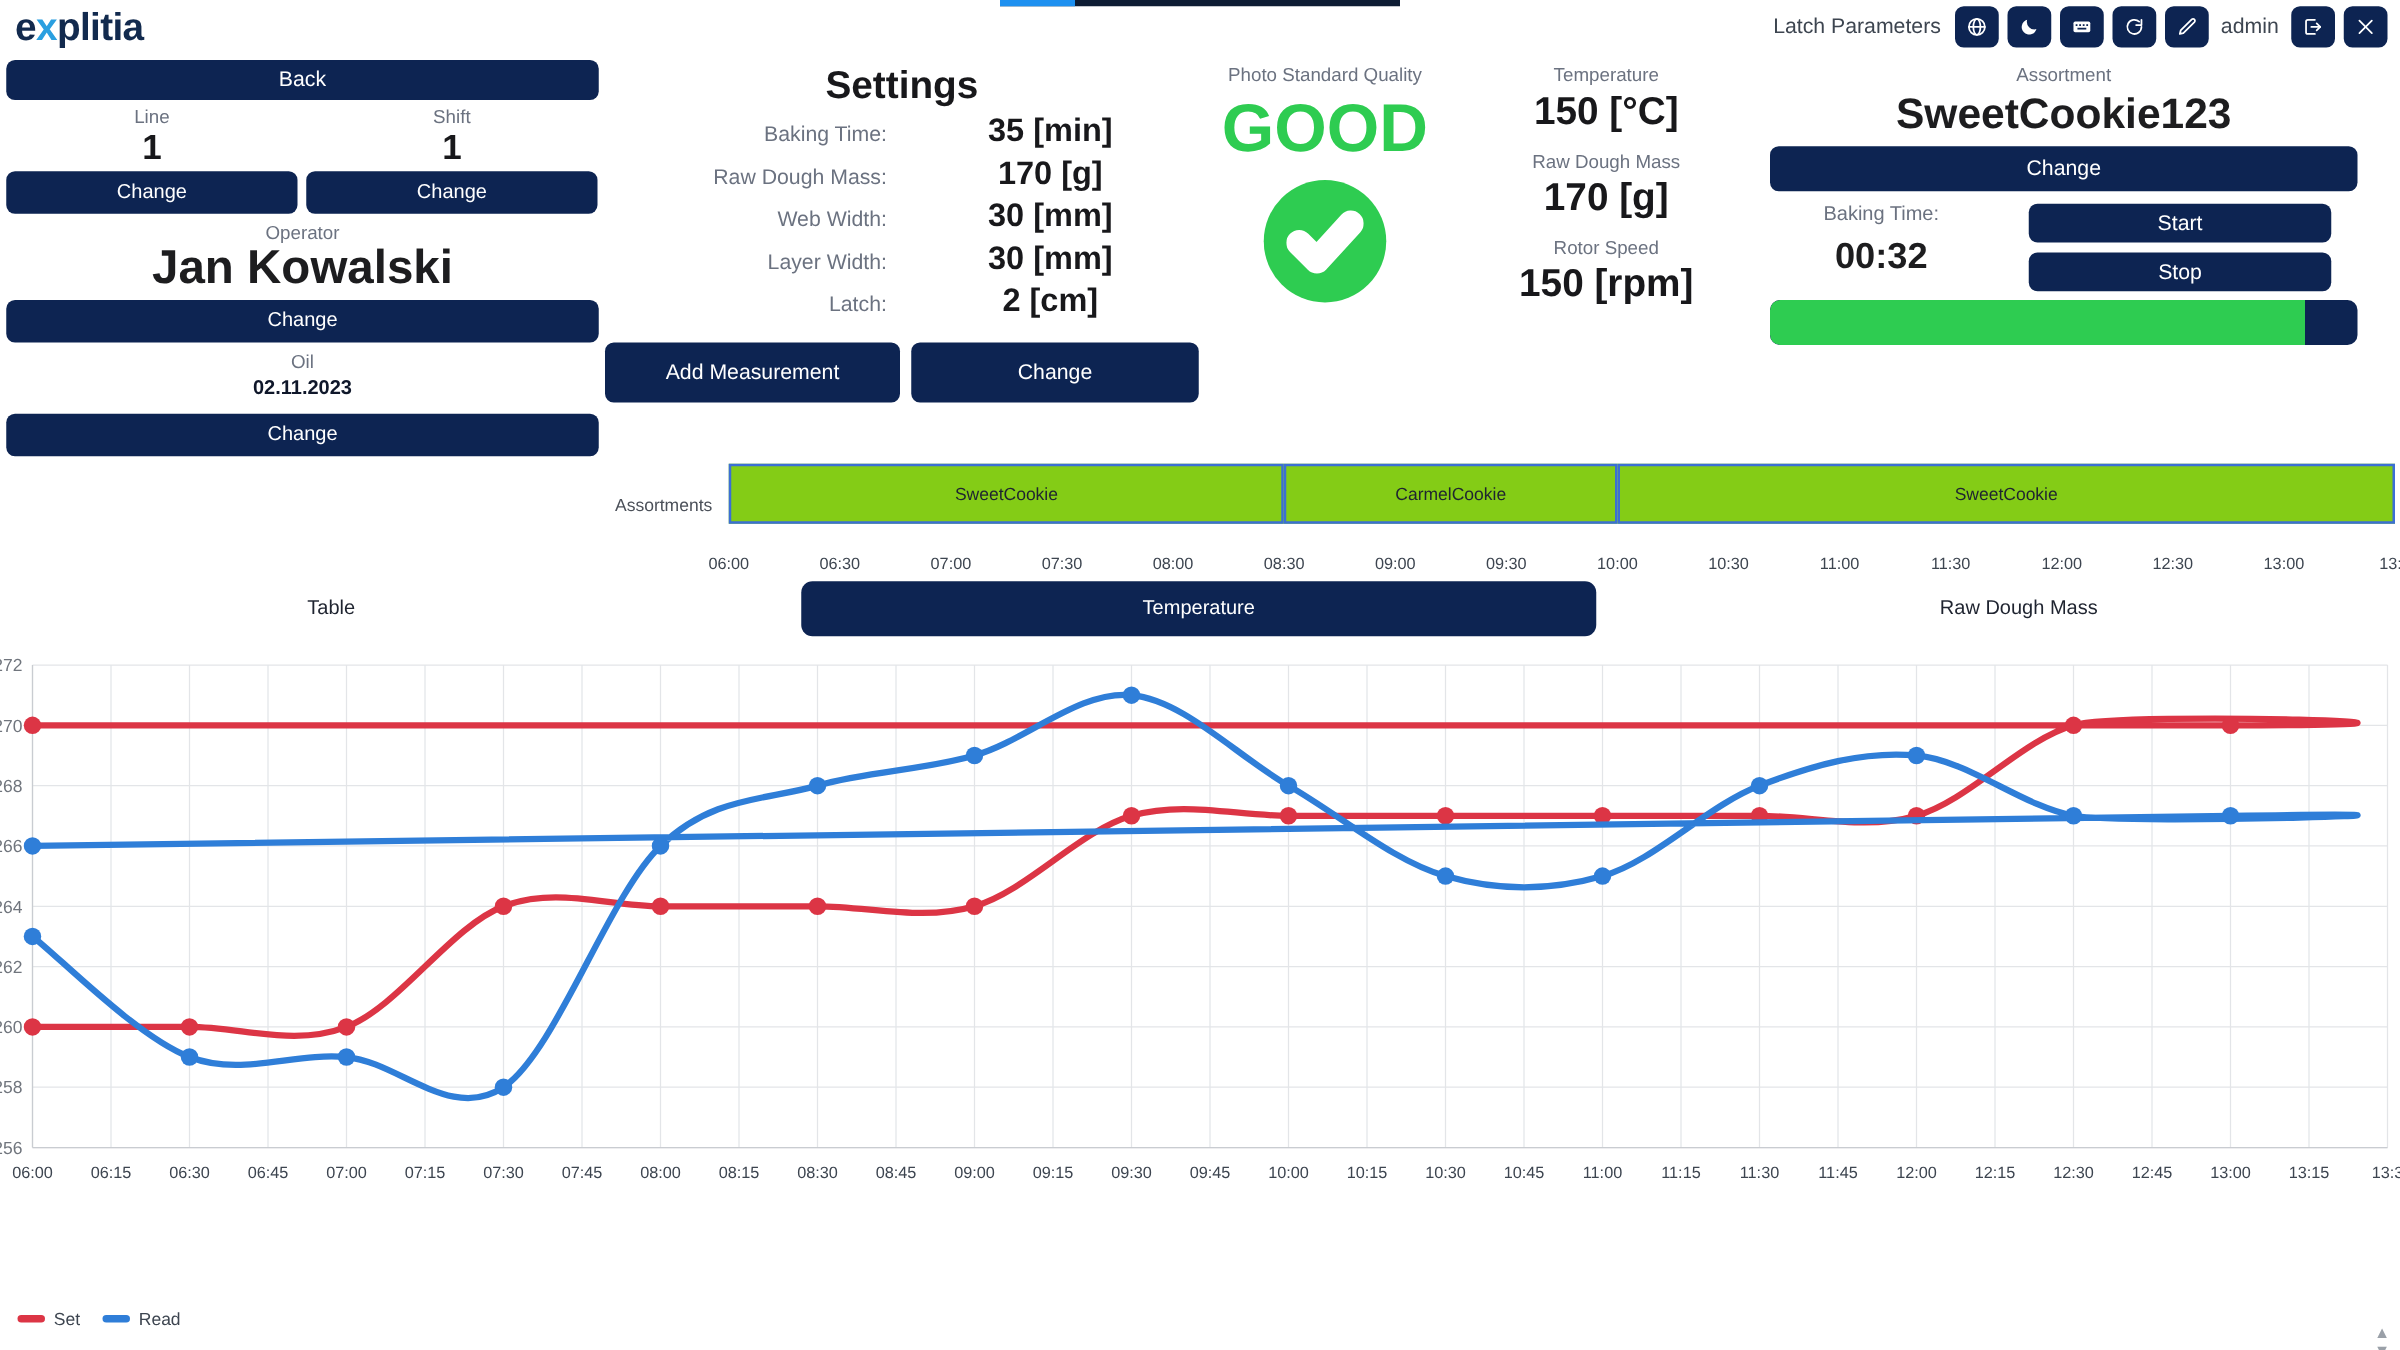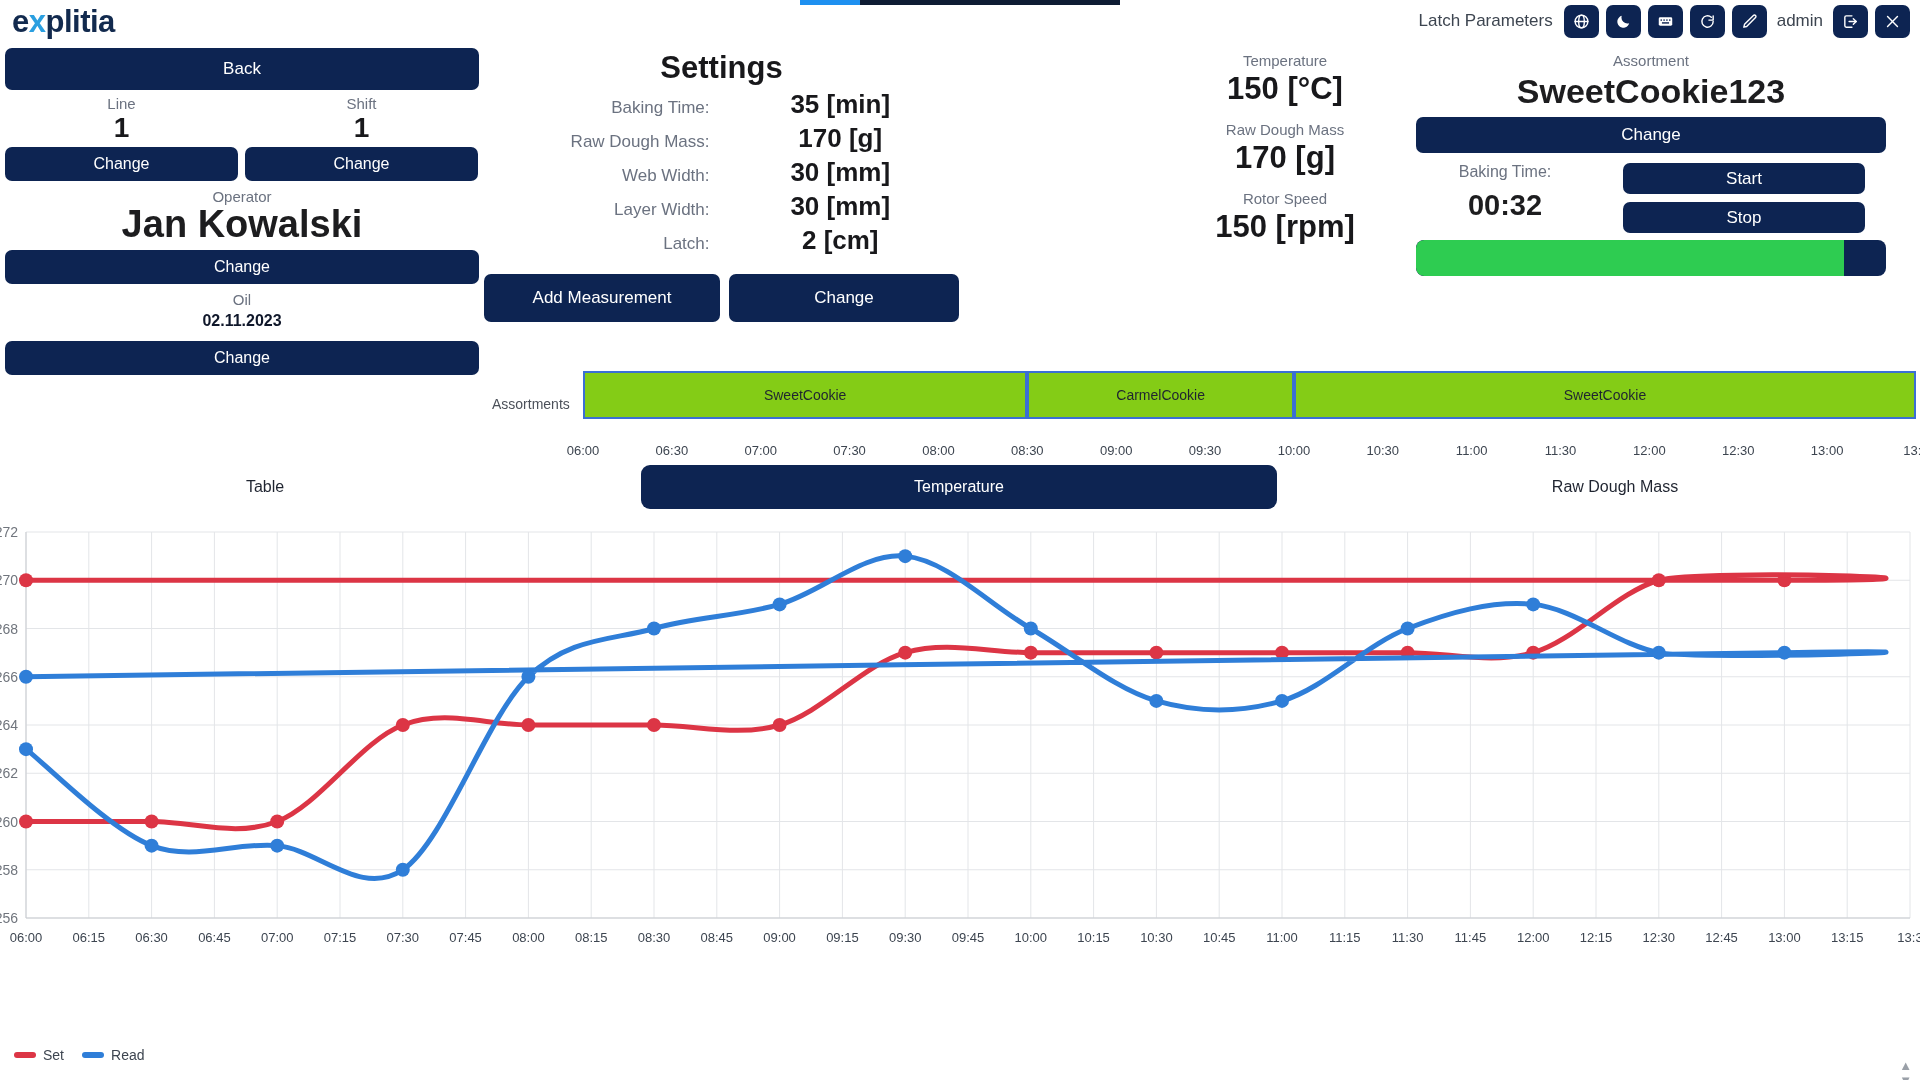--- a/index.html
+++ b/index.html
@@ -43,21 +43,21 @@
   .btn {
     background: #0d2452; color: #fff; border: none; border-radius: 7px;
     font-size: 16px; font-family: "Liberation Sans", sans-serif;
     cursor: pointer; display: flex; align-items: center; justify-content: center;
   }
   .lbl { font-size: 15px; color: #6b7280; text-align: center; }
   .val { font-size: 28px; font-weight: 700; color: #18181b; text-align: center; }
 
   
   .col-left { position: absolute; left: 5px; top: 48px; width: 474px; }
-  .btn-back { width: 474px; height: 42px; font-size: 17px; }
+  .btn-back { width: 474px; height: 32px; font-size: 17px; }
   .lineshift { display: flex; gap: 7px; margin-top: 5px; }
   .ls-cell { width: 233px; }
   .ls-cell .btn { width: 233px; height: 34px; margin-top: 3px; }
   .mid-lbl { margin-top: 7px; }
   .op-name { font-size: 38px; font-weight: 700; text-align: center; margin-top: -2px; }
   .btn-wide { width: 474px; height: 34px; margin-top: 4px; }
   .oil-name { font-size: 29px; font-weight: 700; text-align: center; margin-top: 0px; }
   .oil-date { font-size: 16px; font-weight: 700; text-align: center; margin-top: 4px; color: #0f172a; }
 
   
@@ -244,20 +244,29 @@
       <div class="k">Latch:</div>
       <div class="v">2 [cm]</div>
     </div>
 
     <div class="settings-btns">
       <button class="btn btn-addm">Add Measurement</button>
       <button class="btn btn-chg2">Change</button>
     </div>
   </div>
 
+  <div class="col-quality">
+    <div class="lbl">Photo Standard Quality</div>
+    <div class="q-word" id="qword" style="color: rgb(46, 204, 81);">GOOD</div>
+    <div class="q-circle" id="qcircle" style="background: rgb(46, 204, 81);">
+      <svg viewBox="0 0 24 24">
+        <polyline points="4 12.5 9.5 18 20 6.5"></polyline>
+      </svg>
+    </div>
+  </div>
 
   <div class="col-read">
     <div class="lbl" style="margin-top:0">Temperature</div>
     <div class="val">150 [°C]</div>
     <div class="lbl">Raw Dough Mass</div>
     <div class="val">170 [g]</div>
     <div class="lbl">Rotor Speed</div>
     <div class="val">150 [rpm]</div>
   </div>
 

